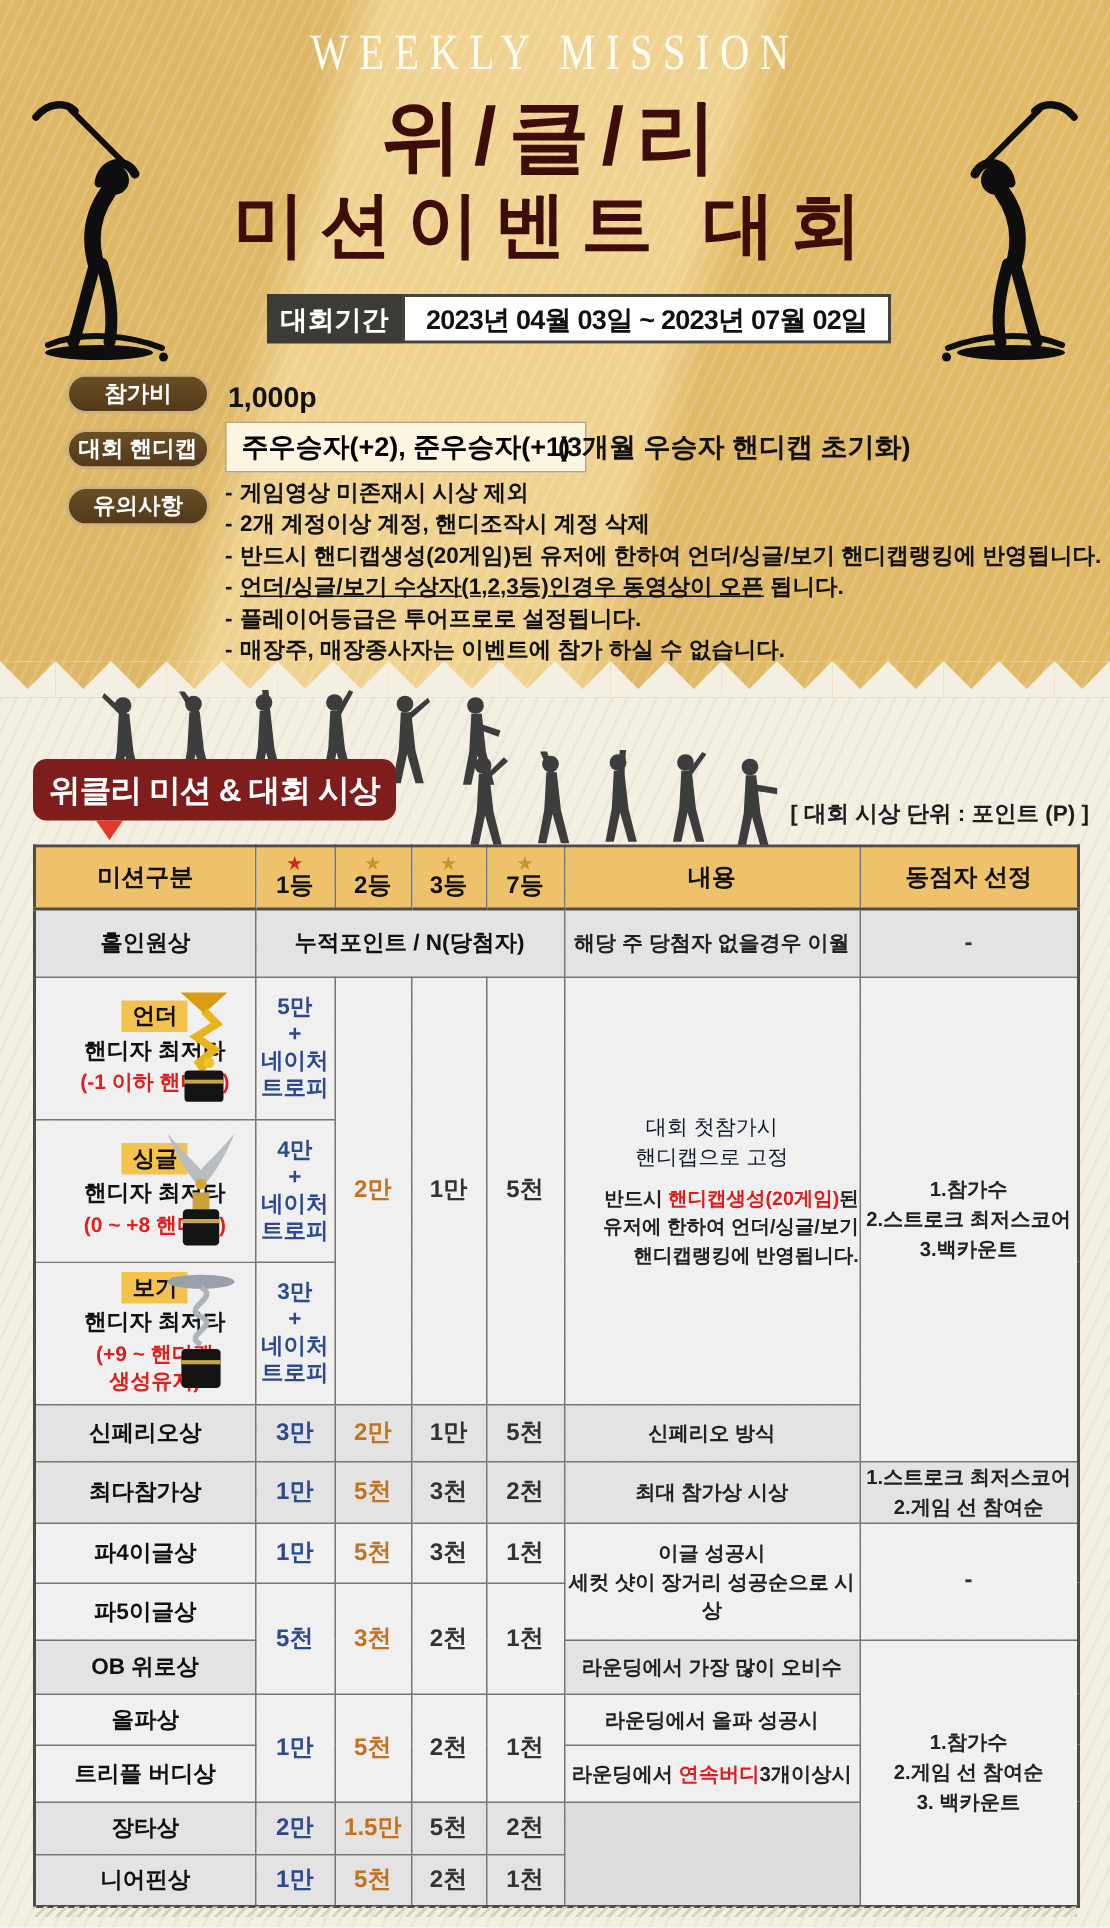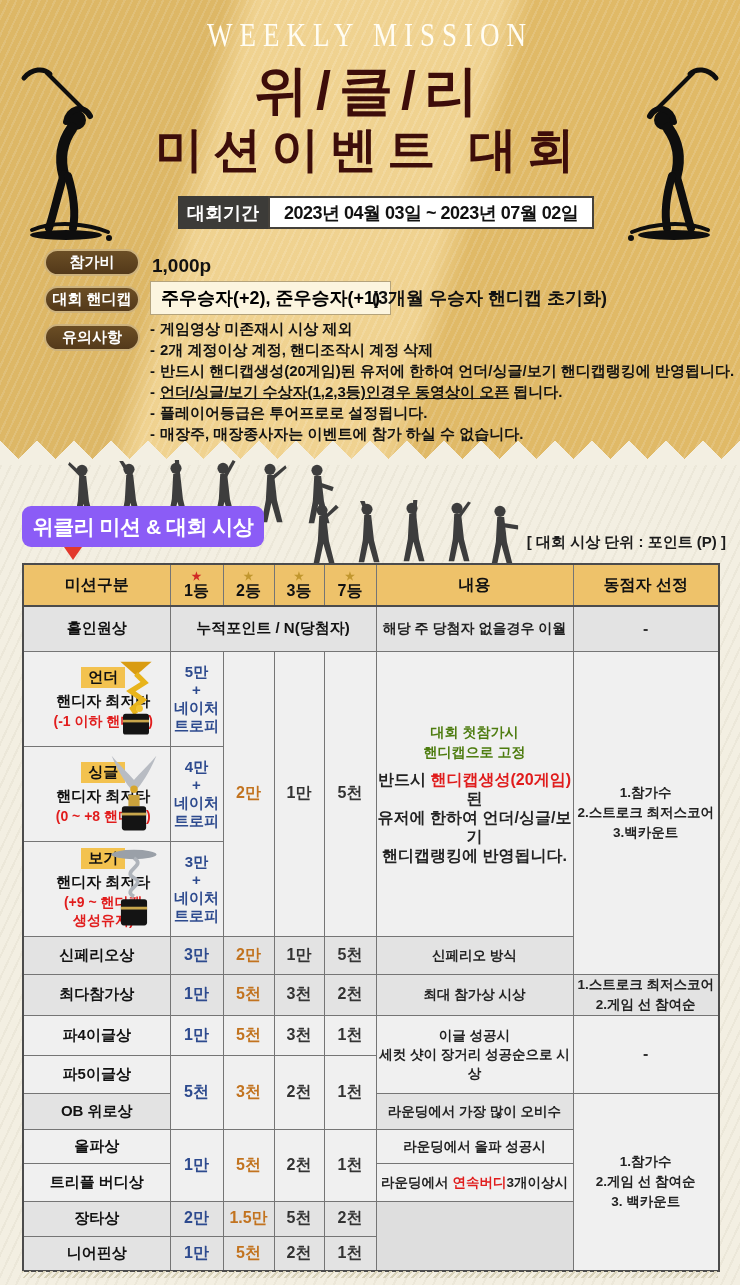--- a/index.html
+++ b/index.html
@@ -44,21 +44,21 @@
   
   .zigzag { position:absolute; left:0; top:441px; width:740px; height:24px;
     background:
       linear-gradient(-45deg, #f3efe2 17px, transparent 0) 0 0 / 37px 24px repeat-x,
       linear-gradient(45deg, #f3efe2 17px, transparent 0) 0 0 / 37px 24px repeat-x; }
 
   
   .lower-hatch { position:absolute; left:0; top:465px; width:740px; height:820px;
     background:repeating-linear-gradient(115deg, rgba(120,108,70,.06) 0 2px, transparent 2px 9px); }
   .seq { position:absolute; width:44px; height:64px; }
-  .badge { position:absolute; left:22px; top:506px; width:242px; height:41px; background:#8b5cf6;
+  .badge { position:absolute; left:22px; top:506px; width:242px; height:41px; background:#7f1d1d;
     border-radius:9px; color:#fff; font-size:21px; font-weight:bold; display:flex; align-items:center;
     justify-content:center; letter-spacing:-.5px; }
   .badge::after { content:""; position:absolute; left:42px; bottom:-13px;
     border:13px solid transparent; border-top-color:#e2392c; border-bottom:0; border-left-width:9px; border-right-width:9px; }
   .unit-note { position:absolute; right:14px; top:533px; font-size:15px; font-weight:600; color:#1c1c1c; }
 
   
   table.award { position:absolute; left:22px; top:563px; width:696px; border-collapse:collapse;
     table-layout:fixed; }
   table.award td, table.award th { border:1px solid #757575; text-align:center; vertical-align:middle;
@@ -78,22 +78,22 @@
   td.tb { font-size:13.5px; font-weight:600; color:#222; line-height:20px; }
   .redtx { color:#e01c1c; }
   td.prz div { color:#2d4a8e; font-size:15px; font-weight:bold; line-height:18px; }
   td.lbl { text-align:left; position:relative; }
   .lbl-in { padding-left:13px; }
   .tag { display:inline-block; background:#f3c24f; color:#111; font-size:15px; font-weight:bold;
     padding:1px 7px; margin-bottom:3px; }
   .lbl-name { font-size:15px; font-weight:bold; color:#111; line-height:19px; }
   .lbl-range { font-size:14px; font-weight:bold; color:#e11d1d; line-height:18px; margin-top:2px; }
   .trophy { position:absolute; right:8px; top:50%; transform:translateY(-50%); }
-  .tc-b { font-size:14px; font-weight:bold; color:#4d7c0f; line-height:20px; margin-bottom:8px; }
-  .tc-s { font-size:16px; font-weight:600; color:#222; line-height:19px; }
+  .tc-b { font-size:14px; font-weight:normal; color:#0f172a; line-height:20px; margin-bottom:8px; }
+  .tc-s { font-size:13px; font-weight:600; color:#222; line-height:19px;text-align:right; }
   .bottom-hatch { position:absolute; left:22px; top:1271px; width:696px; height:7px;
     background:repeating-linear-gradient(135deg, #d8d2ba 0 2px, transparent 2px 5px); }
 </style>
 </head>
 <body>
 
 <div class="page">
 
   <div class="hero">
     <div class="stripes"></div>

